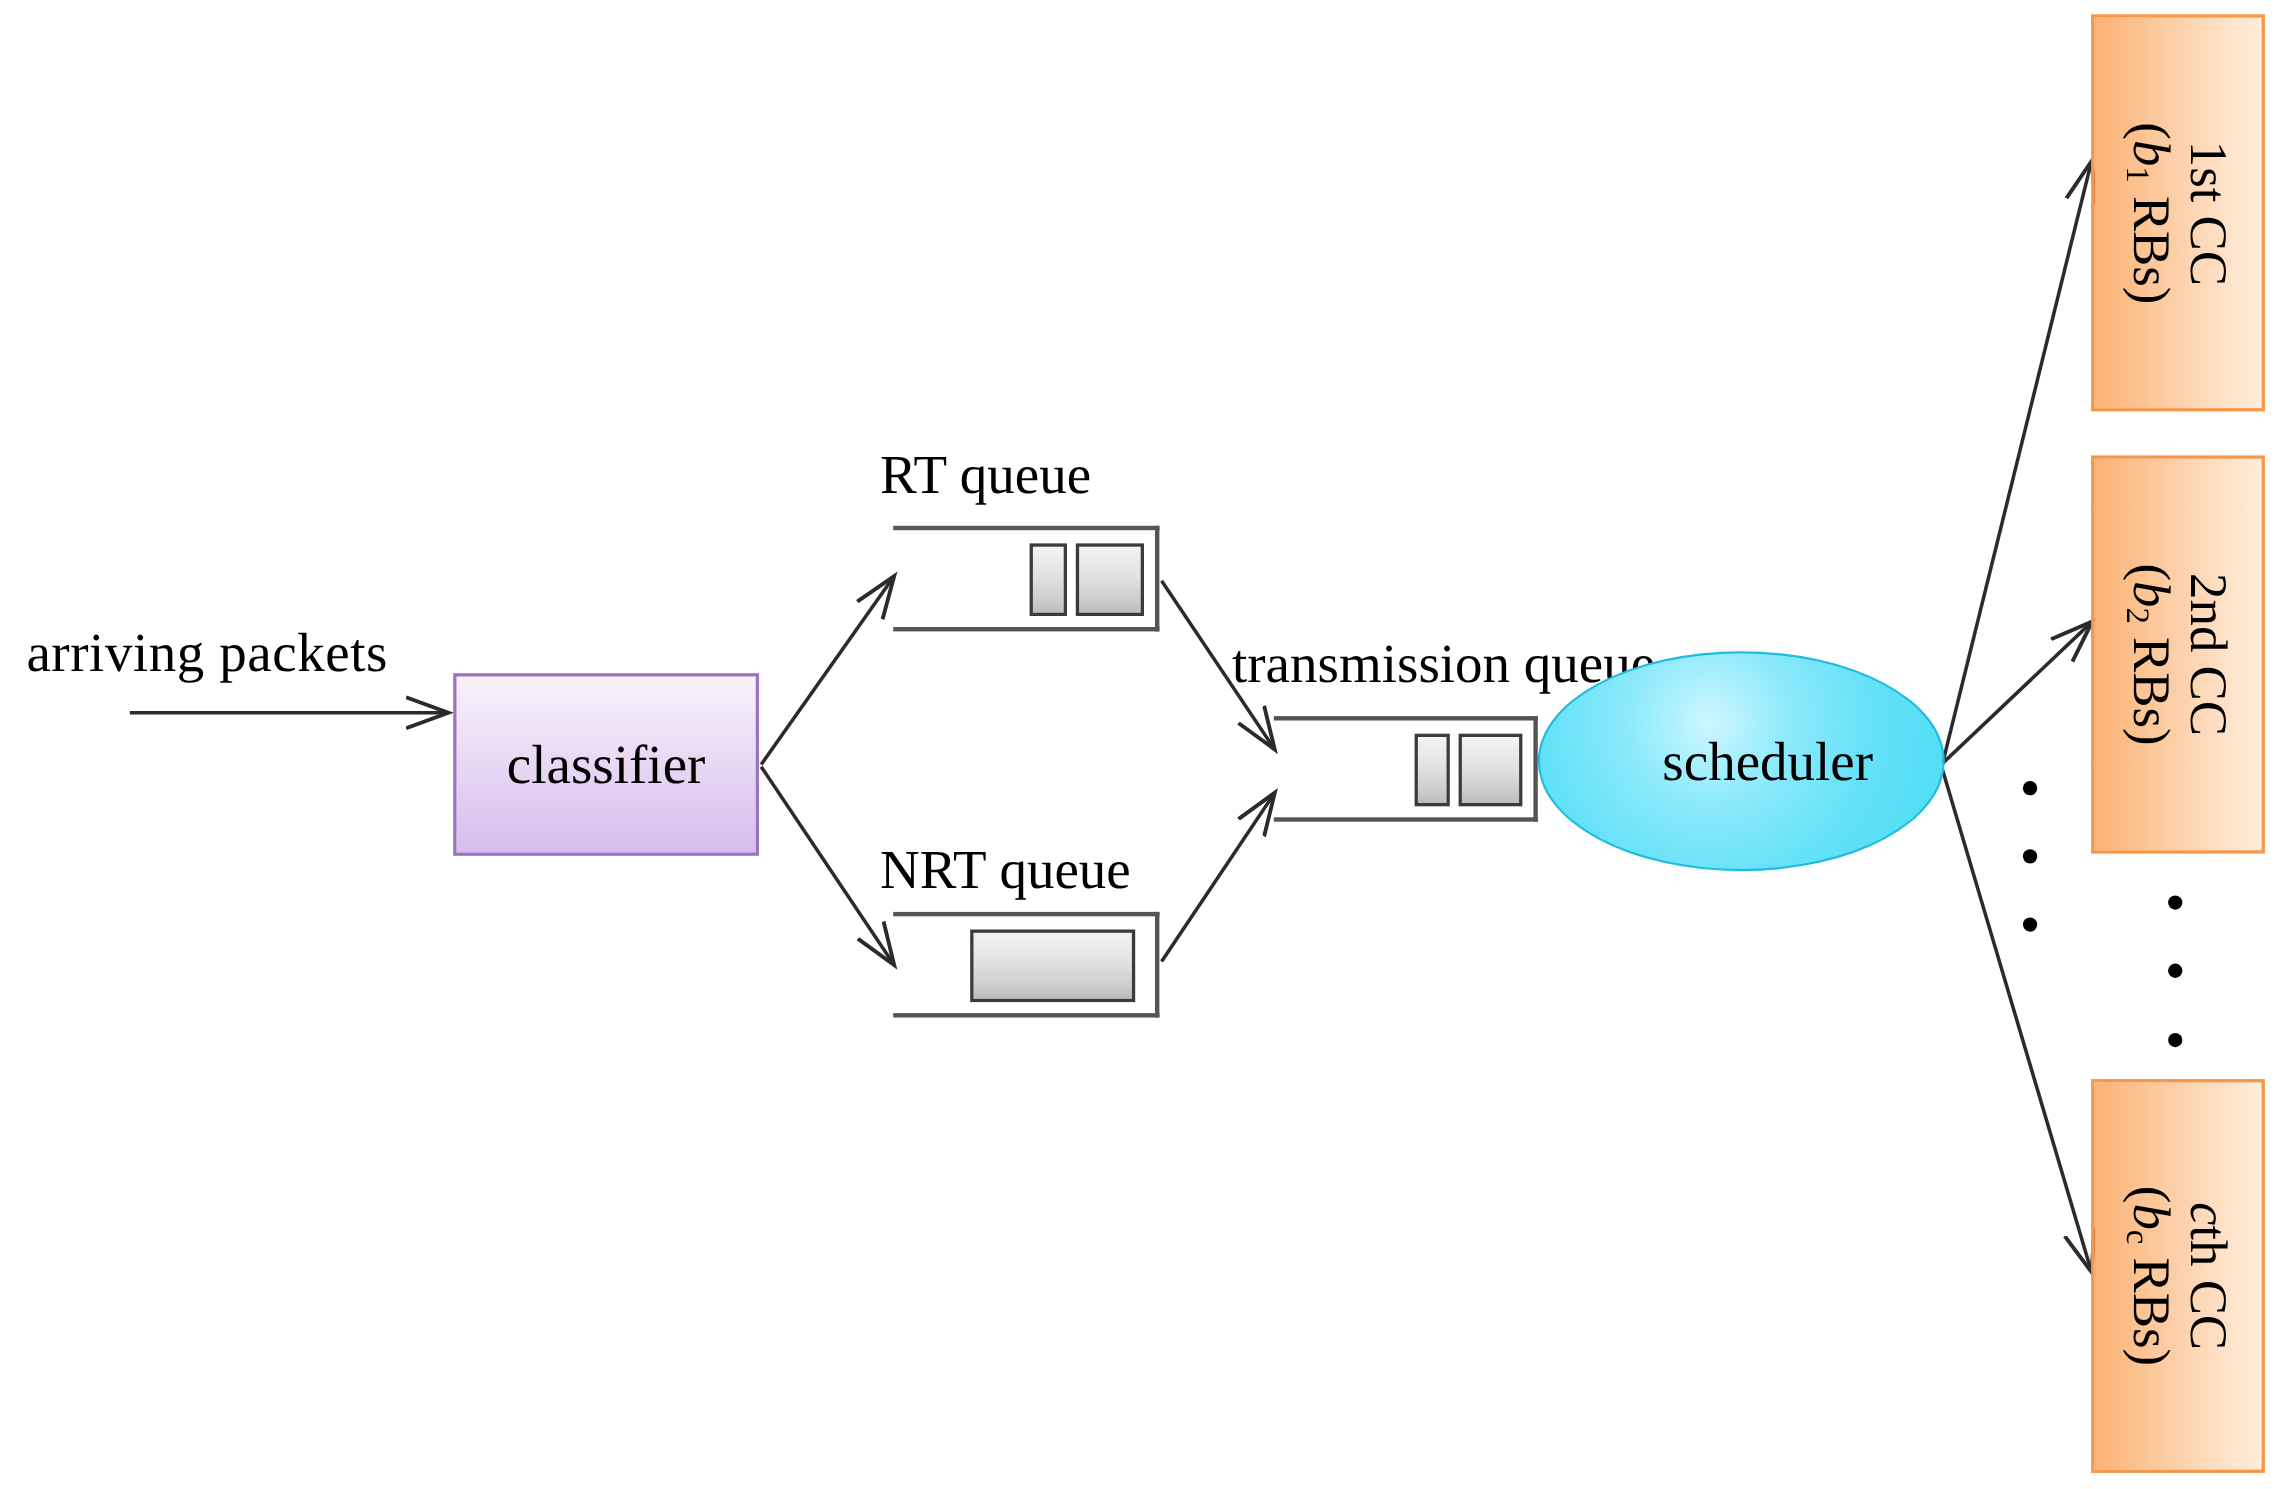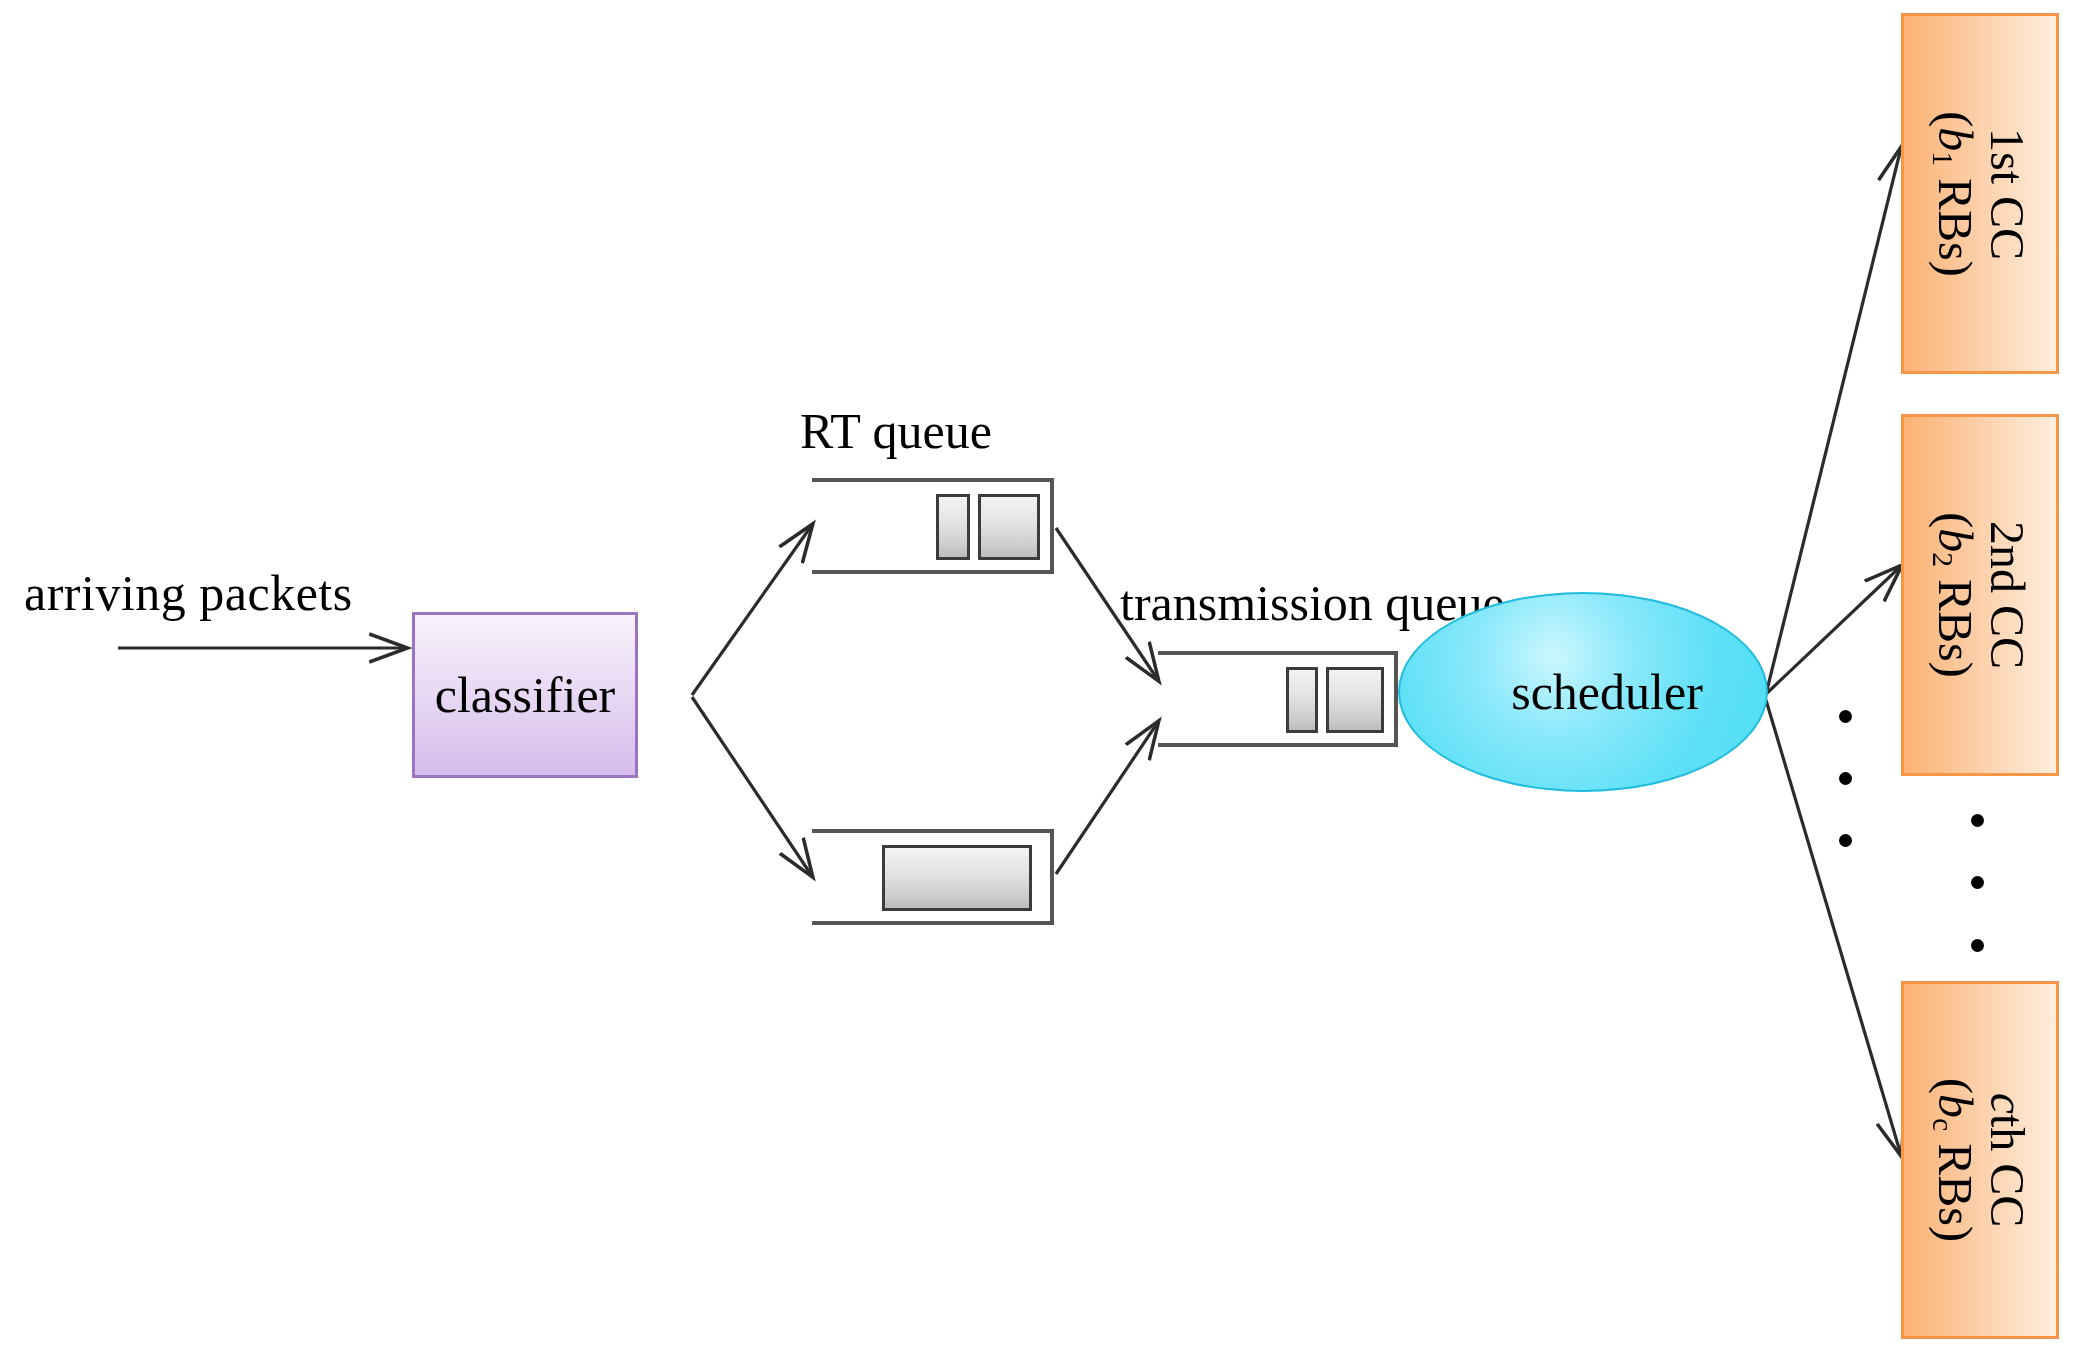--- a/index.html
+++ b/index.html
@@ -35,21 +35,21 @@
   }
   #lbl-arriving { left: 24px;   top: 568px;  font-size: 50px; letter-spacing: 0.5px; }
   #lbl-rtqueue  { left: 800px; top: 406px;  font-size: 50px; }
   #lbl-nrtqueue { left: 800px; top: 765px;  font-size: 50px; }
   #lbl-txqueue  { left: 1120px;top: 578px;  font-size: 50px; }
 
   
   #classifier {
     position: absolute;
     left: 412px; top: 612px;
-    width: 226px; height: 166px;
+    width: 278px; height: 166px;
     background: linear-gradient(to bottom, #f7f2fb 0%, #eee2f7 30%, #e0cdf1 70%, #d6bded 100%);
     border: 3px solid #9b73bf;
     box-sizing: border-box;
     display: flex;
     align-items: center;
     justify-content: center;
   }
   #classifier .txt {
     font-size: 50px;
     color: #000;
@@ -170,20 +170,21 @@
 
     <line x1="1766" y1="694" x2="1901" y2="148" stroke="#2b2b2b" stroke-width="3.2" marker-end="url(#ah)"></line>
     <line x1="1766" y1="694" x2="1901" y2="566" stroke="#2b2b2b" stroke-width="3.2" marker-end="url(#ah)"></line>
     <line x1="1766" y1="700" x2="1901" y2="1155" stroke="#2b2b2b" stroke-width="3.2" marker-end="url(#ah)"></line>
   </svg>
 
   <div class="label" id="lbl-arriving">arriving  packets</div>
 
   <div class="label" id="lbl-rtqueue">RT queue</div>
 
+  <div class="label" id="lbl-nrtqueue">NRT queue</div>
 
   <div class="label" id="lbl-txqueue">transmission queue</div>
 
   <div id="classifier">
     <span class="txt">classifier</span>
   </div>
 
   <div class="queue-shell" id="rt-queue"></div>
   <div class="packet" id="pkt-rt-1"></div>
   <div class="packet" id="pkt-rt-2"></div>

